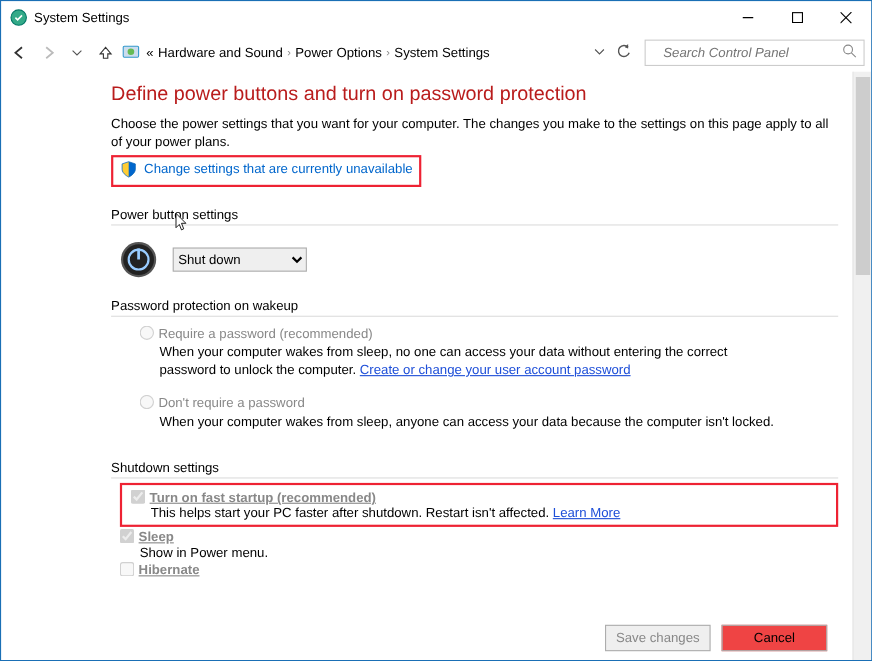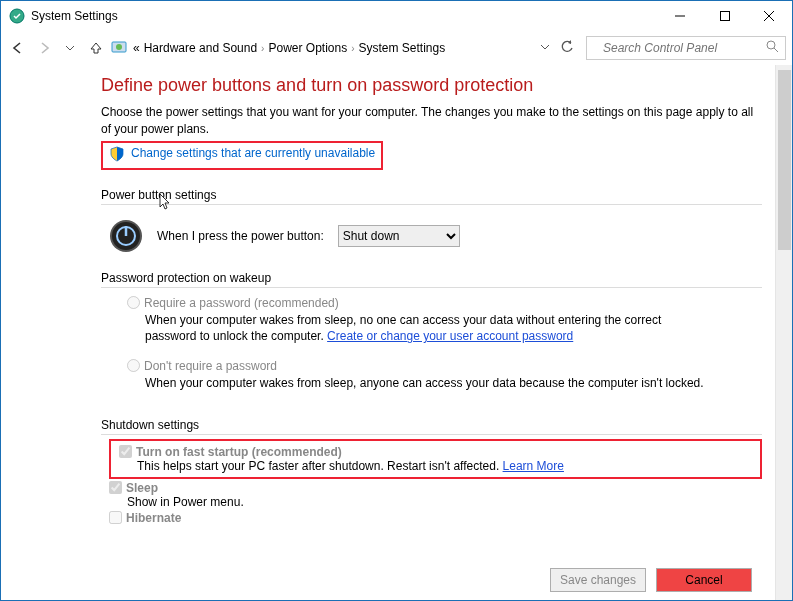--- a/index.html
+++ b/index.html
@@ -31,21 +31,21 @@
 .power-row { display:flex; align-items:center; gap: 14px; margin: 14px 0 0 8px; }
 .power-icon { width:34px; height:34px; }
 select.combo { width: 122px; height: 22px; font-size:12px; border:1px solid #adadad; background:#efefef; }
 .radio-row { margin: 8px 0 0 26px; }
 .radio-label { color:#888; }
 .radio-desc { margin: 2px 0 0 44px; line-height:1.4; max-width: 570px; }
 .link { color: #1d4ed8; text-decoration: underline; cursor:pointer; }
 .redbox { border: 2px solid #e23; padding: 4px 8px; margin: 4px 0 0 8px; }
 .check-row { margin: 2px 0 0 8px; }
 .check-label { }
-.check-label.disabled { color: #888; }
+.check-label.disabled { color: #888; text-decoration: underline; }
 .check-desc { margin-left: 18px; }
 .buttons { position:absolute; right: 40px; bottom: 8px; display:flex; gap:10px; }
 .btn-std { width: 96px; height: 24px; border:1px solid #adadad; background:#ef4444; font-size:12px; }
 .btn-std.disabled { color:#888; background:#efefef; }
 input[type=radio], input[type=checkbox] { margin-right: 4px; vertical-align: -2px; }
 .cursor-arrow { position:absolute; left: 157px; top: 126px; pointer-events:none; }
 </style>
 </head>
 <body>
 
@@ -148,21 +148,20 @@
 
       <div class="power-row">
         <span class="power-icon">
           <svg width="34" height="34">
               <circle cx="17" cy="17" r="16" fill="#555"></circle>
               <circle cx="17" cy="17" r="14" fill="#222"></circle>
               <circle cx="17" cy="17" r="9" fill="none" stroke="#9cf" stroke-width="2"></circle>
               <line x1="17" y1="7" x2="17" y2="17" stroke="#9cf" stroke-width="2.5"></line>
             </svg>
         </span>
-        <span>When I press the power button:</span>
         <select class="combo">
           <option>Shut down</option>
         </select>
       </div>
 
       <p class="section-title">Password protection on wakeup</p>
       <hr class="section-line">
 
       <div class="radio-row">
         <label class="radio-label">

